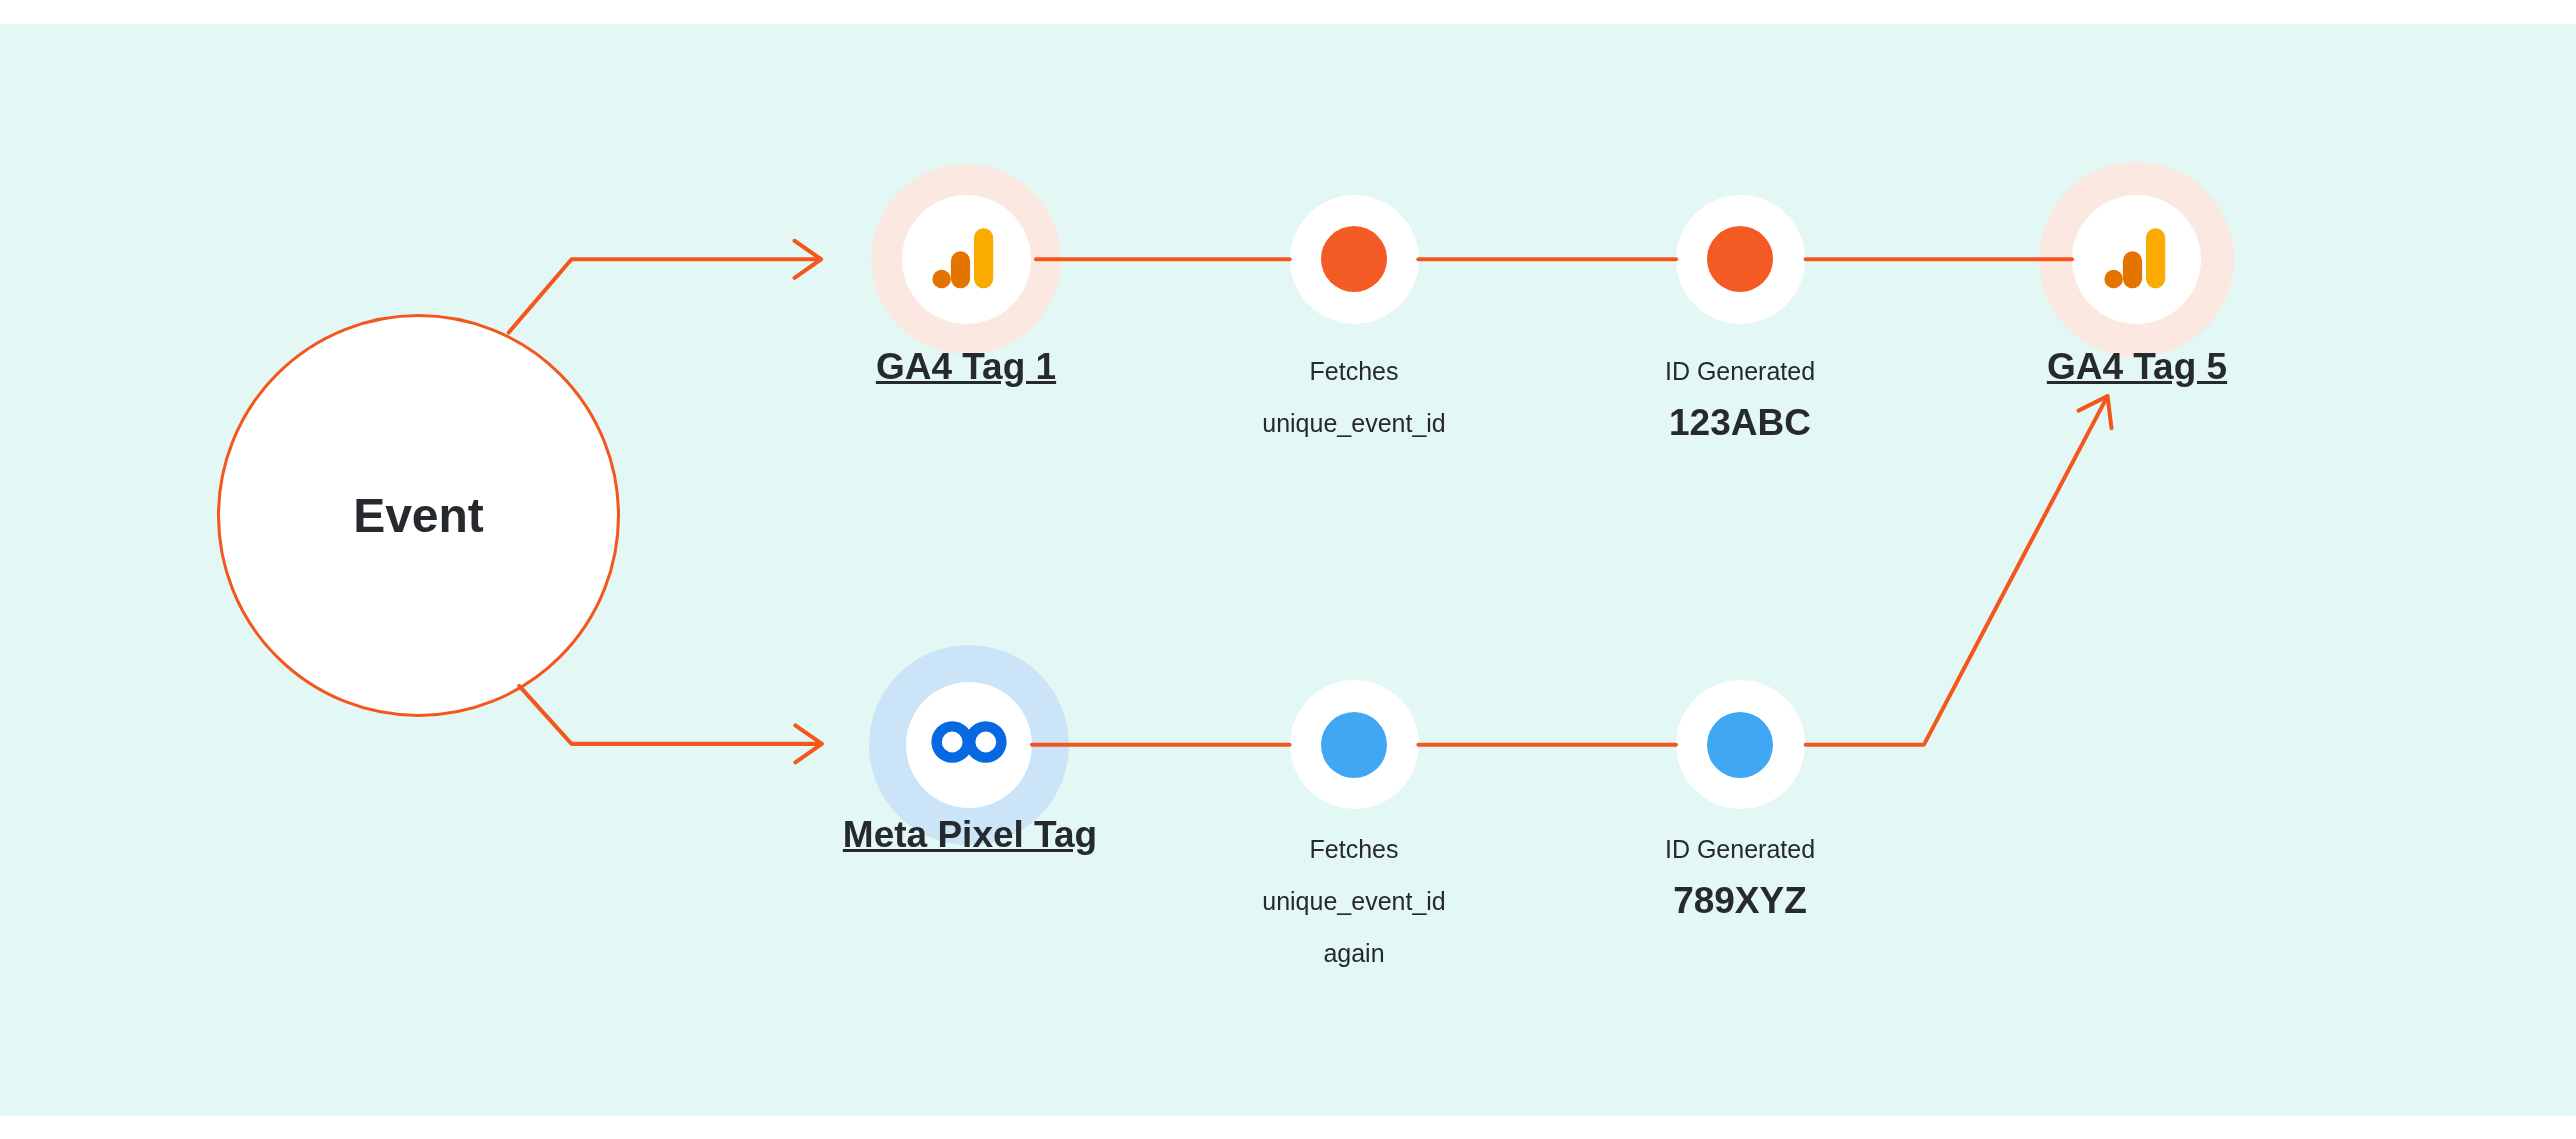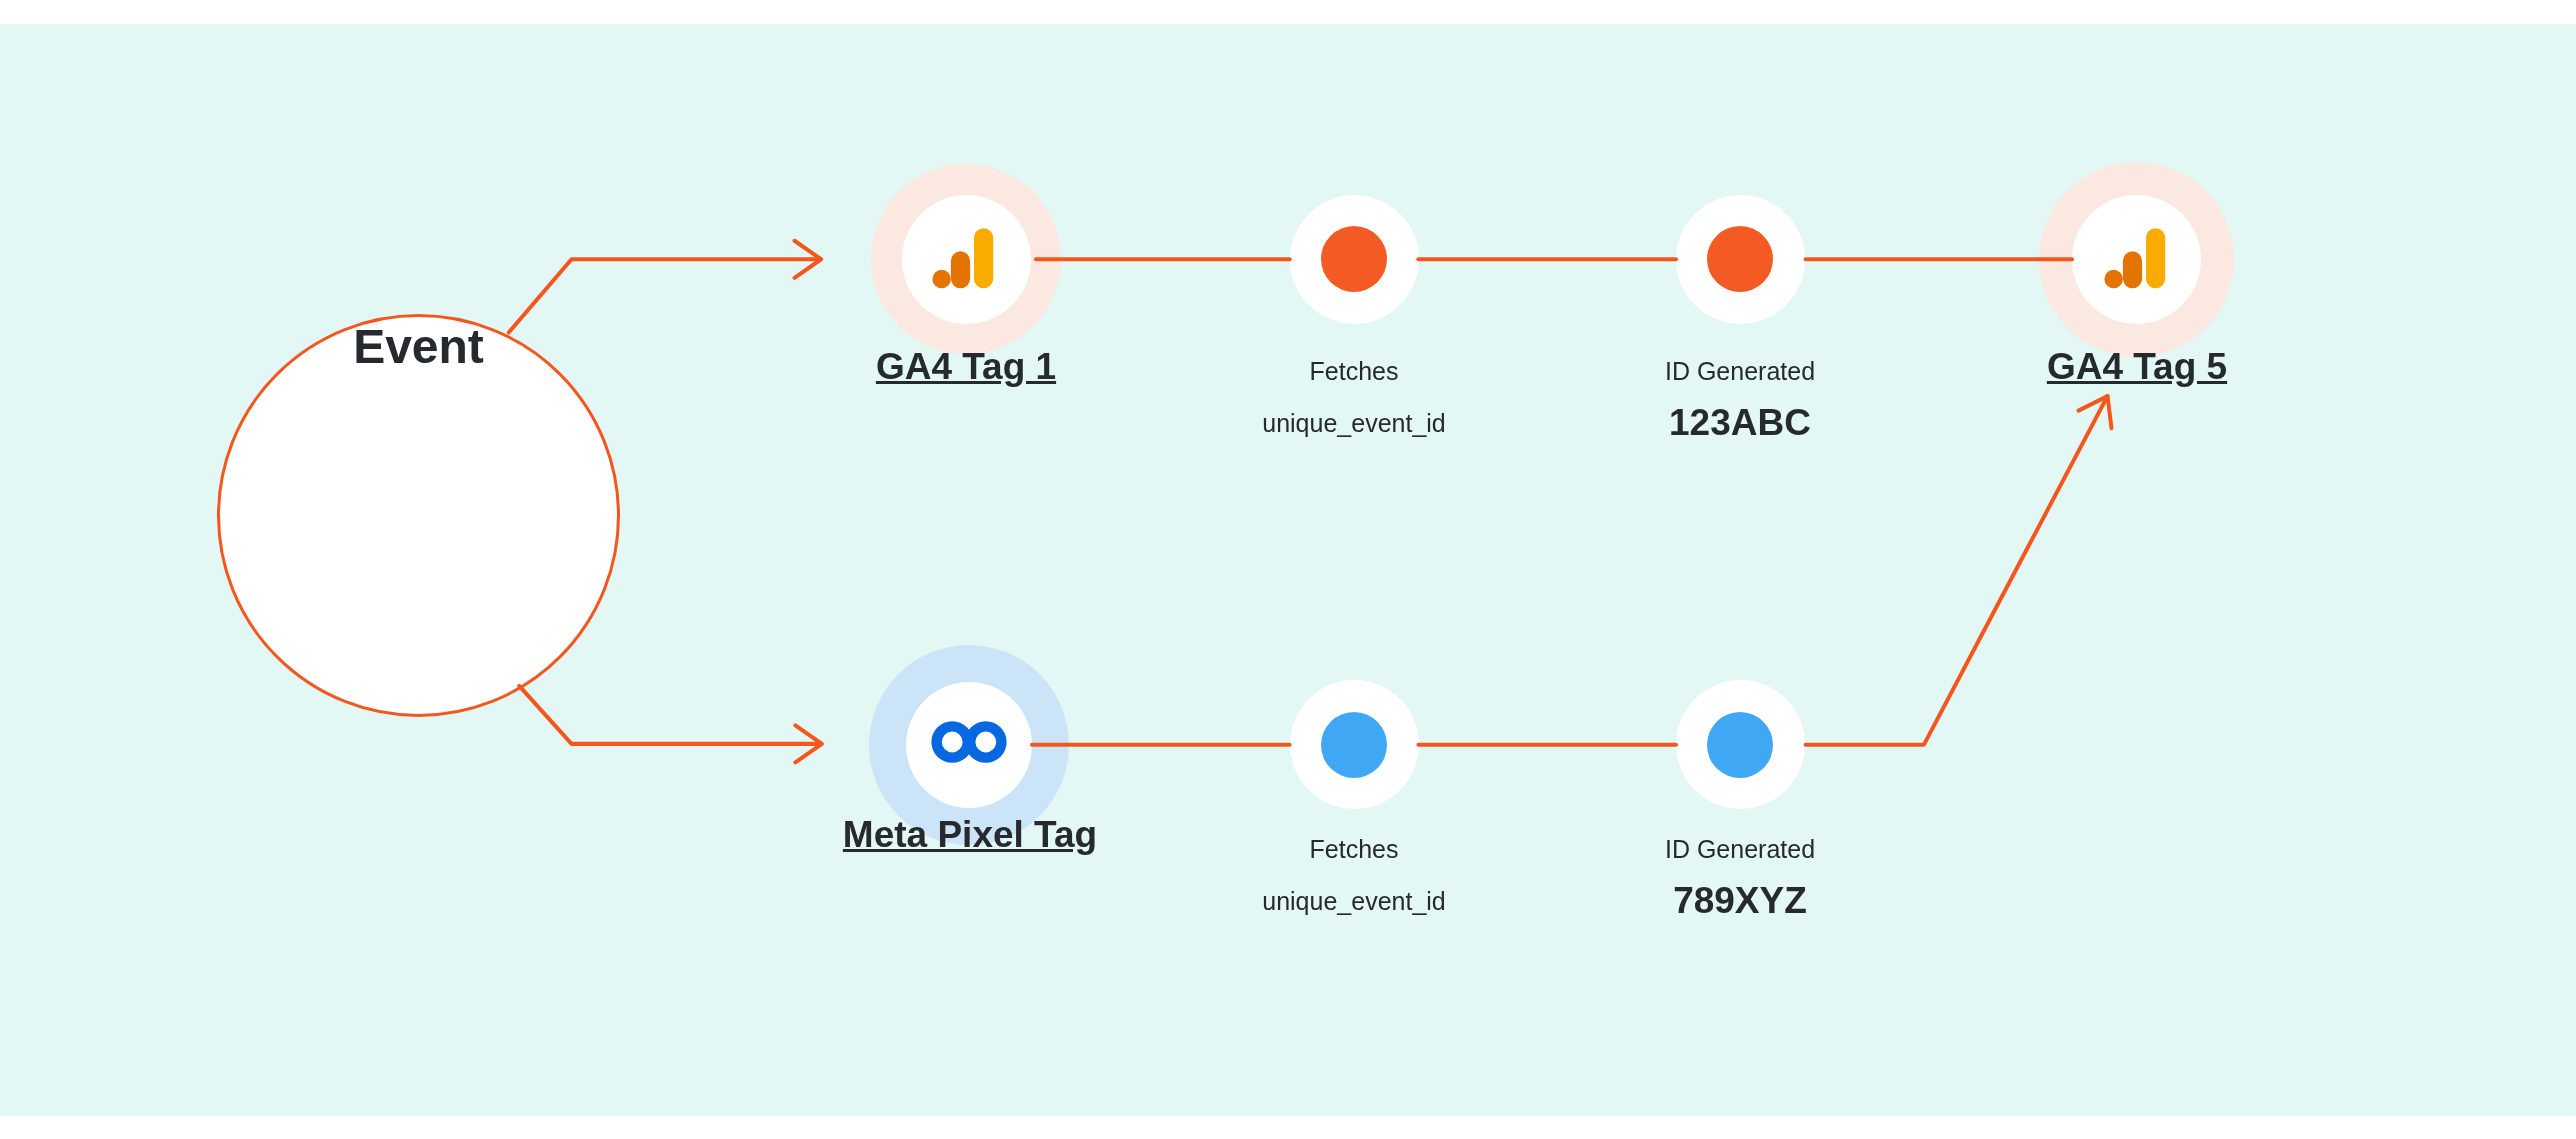--- a/index.html
+++ b/index.html
@@ -19,21 +19,21 @@
   .strip-top{top:0;}
   .strip-bottom{bottom:0;}
 
   .abs{position:absolute;}
   .circle{border-radius:50%;}
 
   
   .event-circle{
     left:217px;top:314px;width:403px;height:403px;background:var(--node-fill);
     border:3.2px solid var(--accent-orange);box-sizing:border-box;
-    display:flex;flex-direction:column;align-items:center;
+    display:flex;flex-direction:column;align-items:center;justify-content:center;
   }
   .event-label{font-size:48px;font-weight:700;line-height:60px;text-align:center;}
 
   
   .halo{background:var(--ga4-halo);}
   .halo-ga1{left:871px;top:164px;width:190px;height:190px;}
   .halo-ga2{left:2039px;top:162px;width:195px;height:195px;}
   .halo-meta{left:869px;top:645px;width:200px;height:200px;background:var(--meta-halo);}
   .nwhite{background:var(--node-fill);}
   .w-ga1{left:902px;top:195px;width:129px;height:129px;}
@@ -150,19 +150,20 @@
   <div class="lbl-bold">123ABC</div>
 </div>
 
 <div class="lbl l-ga2 lbl-bold one-line">GA4 Tag 5</div>
 
 <div class="lbl l-meta lbl-bold one-line">Meta Pixel Tag</div>
 
 <div class="lbl l-fb">
   <div class="lbl-line">Fetches</div>
   <div class="lbl-line">unique_event_id</div>
+  <div class="lbl-line">again</div>
 </div>
 
 <div class="lbl l-ib">
   <div class="lbl-line">ID Generated</div>
   <div class="lbl-bold">789XYZ</div>
 </div>
 
 
 </body></html>

